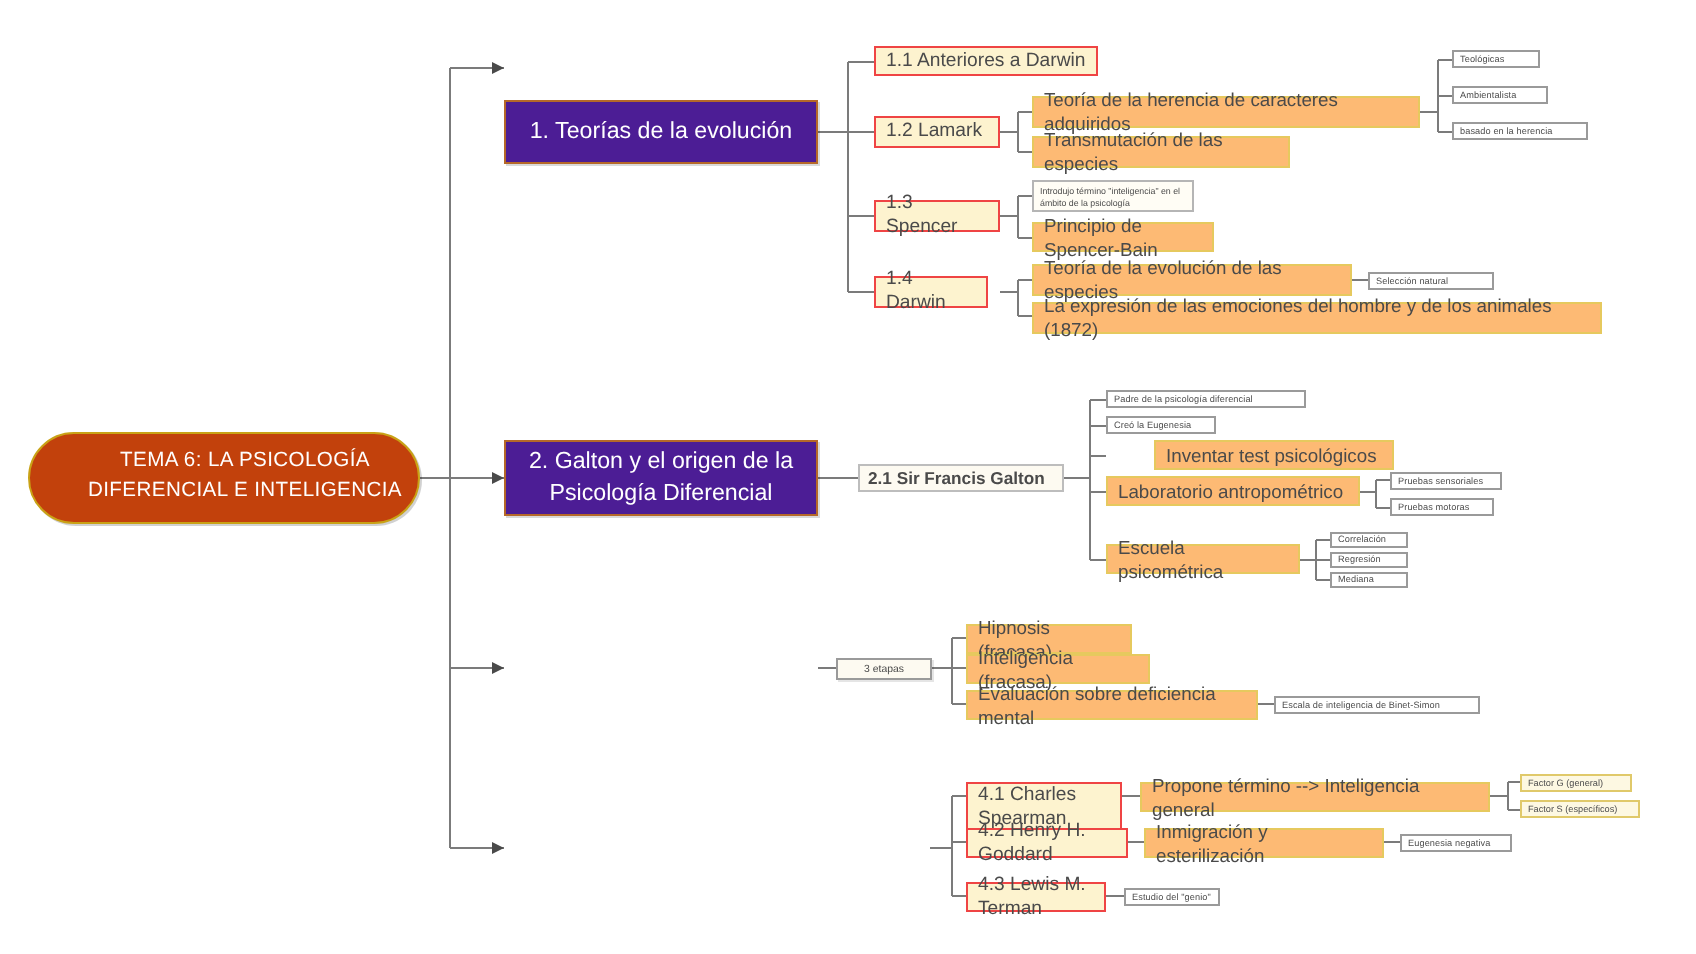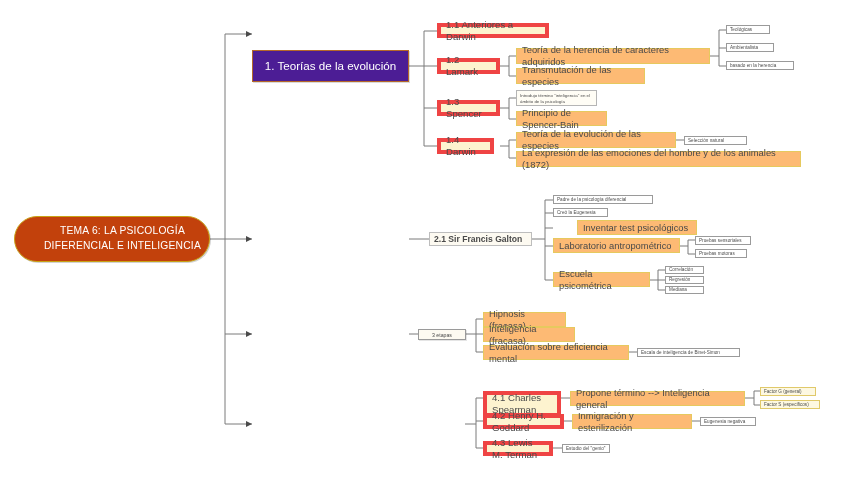--- a/index.html
+++ b/index.html
@@ -42,21 +42,21 @@
     font-size:11.6px;
     display:flex;align-items:center;justify-content:center;
     text-align:center;line-height:1.35;
     padding:0 6px;
     box-shadow:1px 1px 0 rgba(0,0,0,.15);
   }
 
   
   .lvl2{
     background:#fdf3cf;
-    border:4px solid #ef4444;
+    border:1px solid #ef4444;
     color:#4a4a4a;
     font-size:9.6px;
     display:flex;align-items:center;
     padding:0 5px;
     line-height:1.25;
   }
   
   .lvl2w{
     background:#fdfaf1;
     border:1px solid #bdbdbd;
@@ -263,20 +263,26 @@
   <div class="node lvl3" style="left:516px;top:132px;width:160px;height:16px;">
     <span>Teoría de la evolución de las especies</span>
   </div>
   <div class="node tiny" style="left:684px;top:136px;width:63px;height:9px;">
     <span>Selección natural</span>
   </div>
   <div class="node lvl3" style="left:516px;top:151px;width:285px;height:16px;">
     <span>La expresión de las emociones del hombre y de los animales (1872)</span>
   </div>
 
+  <div class="node lvl1" style="left:252px;top:220px;width:157px;height:38px;">
+    <span>
+      <span>2. Galton y el origen de la</span><br>
+      <span>Psicología Diferencial</span>
+    </span>
+  </div>
 
   <div class="node lvl2w" style="left:429px;top:232px;width:103px;height:14px;">
     <span>2.1 Sir Francis Galton</span>
   </div>
 
   <div class="node tiny" style="left:553px;top:195px;width:100px;height:9px;">
     <span>Padre de la psicología diferencial</span>
   </div>
   <div class="node tiny" style="left:553px;top:208px;width:55px;height:9px;">
     <span>Creó la Eugenesia</span>

